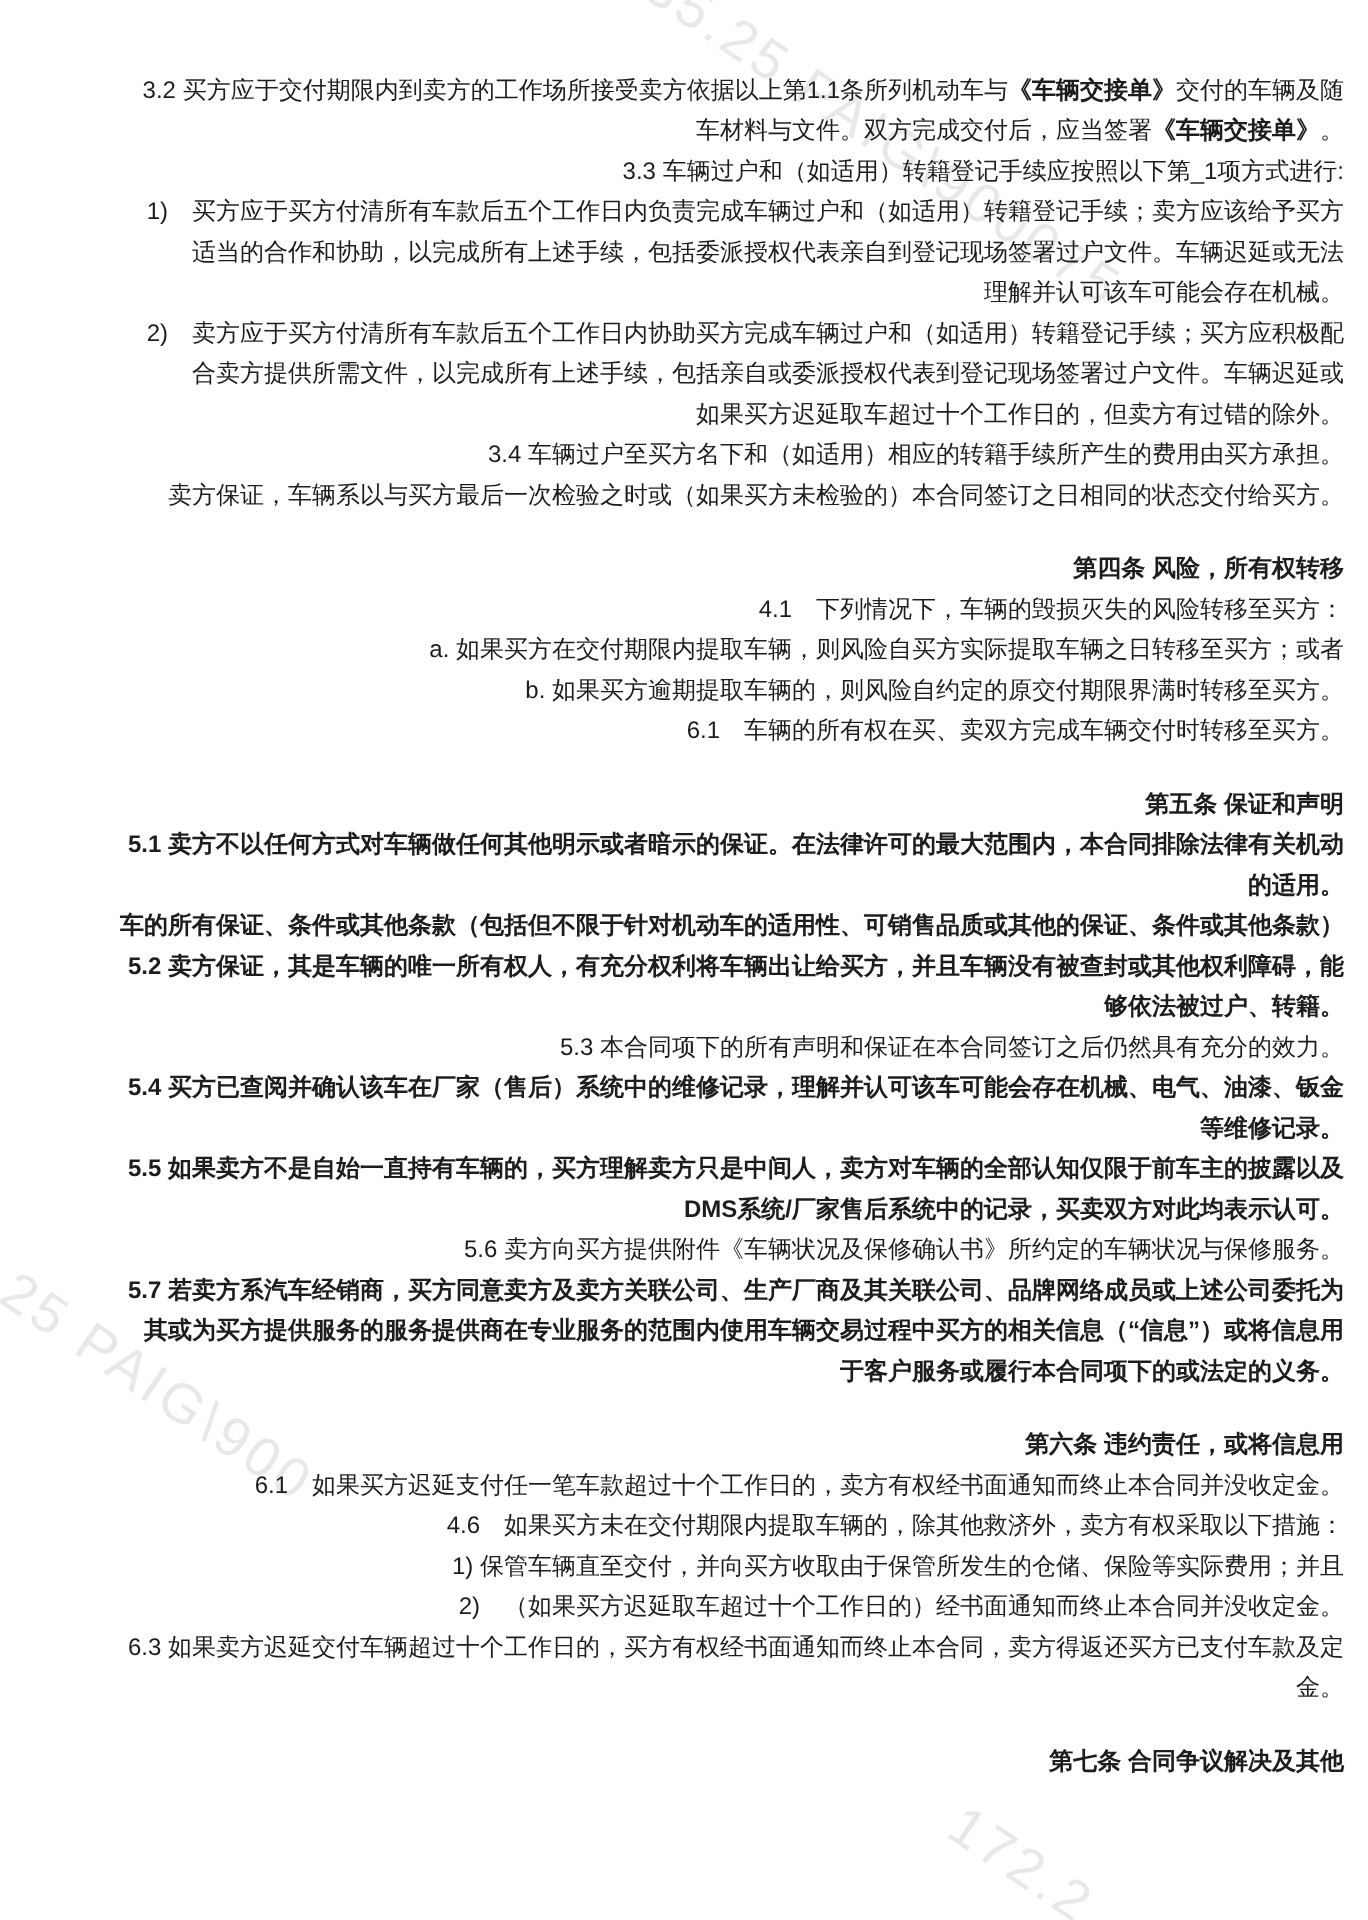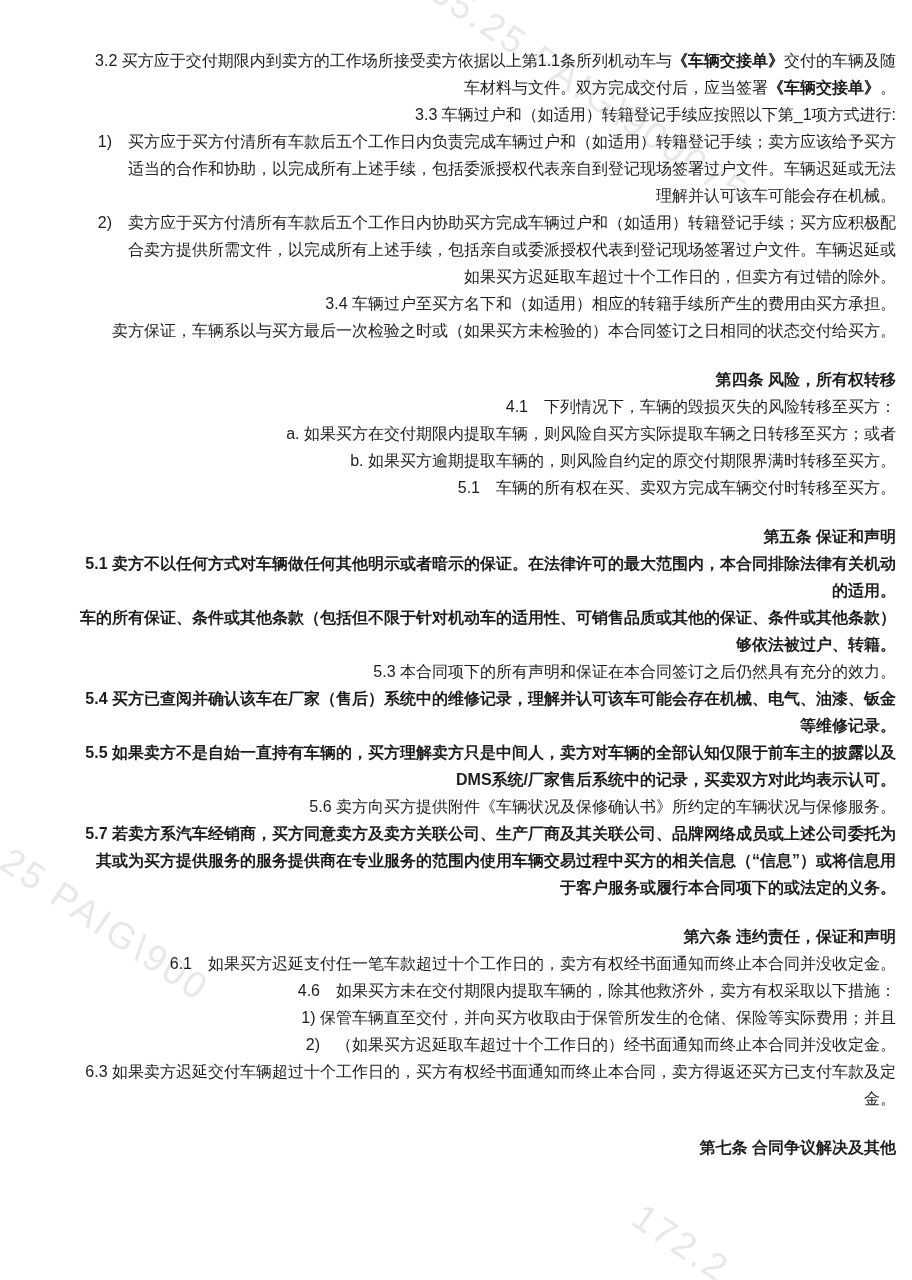--- a/index.html
+++ b/index.html
@@ -66,36 +66,37 @@
       <div class="line ind1"><span>理解并认可该车可能会存在机械。</span></div>
       <div class="line"><span>2)　卖方应于买方付清所有车款后五个工作日内协助买方完成车辆过户和（如适用）转籍登记手续；买方应积极配</span></div>
       <div class="line ind1"><span>合卖方提供所需文件，以完成所有上述手续，包括亲自或委派授权代表到登记现场签署过户文件。车辆迟延或</span></div>
       <div class="line ind1"><span>如果买方迟延取车超过十个工作日的，但卖方有过错的除外。</span></div>
       <div class="line"><span>3.4 车辆过户至买方名下和（如适用）相应的转籍手续所产生的费用由买方承担。</span></div>
       <div class="line ind1"><span>卖方保证，车辆系以与买方最后一次检验之时或（如果买方未检验的）本合同签订之日相同的状态交付给买方。</span></div>
       <div class="line heading"><span class="b">第四条 风险，所有权转移</span></div>
       <div class="line"><span>4.1　下列情况下，车辆的毁损灭失的风险转移至买方：</span></div>
       <div class="line ind1"><span>a. 如果买方在交付期限内提取车辆，则风险自买方实际提取车辆之日转移至买方；或者</span></div>
       <div class="line ind1"><span>b. 如果买方逾期提取车辆的，则风险自约定的原交付期限界满时转移至买方。</span></div>
-      <div class="line"><span>5.1　车辆的所有权在买、卖双方完成车辆交付时转移至买方。</span></div>
+      <div class="line"><span>6.1　车辆的所有权在买、卖双方完成车辆交付时转移至买方。</span></div>
       <div class="line heading"><span class="b">第五条 保证和声明</span></div>
       <div class="line"><span class="b">5.1 卖方不以任何方式对车辆做任何其他明示或者暗示的保证。在法律许可的最大范围内，本合同排除法律有关机动</span></div>
       <div class="line"><span class="b">的适用。</span></div>
       <div class="line"><span class="b">车的所有保证、条件或其他条款（包括但不限于针对机动车的适用性、可销售品质或其他的保证、条件或其他条款）</span></div>
+      <div class="line"><span class="b">5.2 卖方保证，其是车辆的唯一所有权人，有充分权利将车辆出让给买方，并且车辆没有被查封或其他权利障碍，能</span></div>
       <div class="line"><span class="b">够依法被过户、转籍。</span></div>
       <div class="line"><span>5.3 本合同项下的所有声明和保证在本合同签订之后仍然具有充分的效力。</span></div>
       <div class="line"><span class="b">5.4 买方已查阅并确认该车在厂家（售后）系统中的维修记录，理解并认可该车可能会存在机械、电气、油漆、钣金</span></div>
       <div class="line"><span class="b">等维修记录。</span></div>
       <div class="line"><span class="b">5.5 如果卖方不是自始一直持有车辆的，买方理解卖方只是中间人，卖方对车辆的全部认知仅限于前车主的披露以及</span></div>
       <div class="line ind1"><span class="b">DMS系统/厂家售后系统中的记录，买卖双方对此均表示认可。</span></div>
       <div class="line"><span>5.6 卖方向买方提供附件《车辆状况及保修确认书》所约定的车辆状况与保修服务。</span></div>
       <div class="line"><span class="b">5.7 若卖方系汽车经销商，买方同意卖方及卖方关联公司、生产厂商及其关联公司、品牌网络成员或上述公司委托为</span></div>
       <div class="line"><span class="b">其或为买方提供服务的服务提供商在专业服务的范围内使用车辆交易过程中买方的相关信息（“信息”）或将信息用</span></div>
       <div class="line"><span class="b">于客户服务或履行本合同项下的或法定的义务。</span></div>
-      <div class="line heading"><span class="b">第六条 违约责任，保证和声明</span></div>
+      <div class="line heading"><span class="b">第六条 违约责任，或将信息用</span></div>
       <div class="line"><span>6.1　如果买方迟延支付任一笔车款超过十个工作日的，卖方有权经书面通知而终止本合同并没收定金。</span></div>
       <div class="line"><span>4.6　如果买方未在交付期限内提取车辆的，除其他救济外，卖方有权采取以下措施：</span></div>
       <div class="line"><span>1) 保管车辆直至交付，并向买方收取由于保管所发生的仓储、保险等实际费用；并且</span></div>
       <div class="line"><span>2)　（如果买方迟延取车超过十个工作日的）经书面通知而终止本合同并没收定金。</span></div>
       <div class="line"><span>6.3 如果卖方迟延交付车辆超过十个工作日的，买方有权经书面通知而终止本合同，卖方得返还买方已支付车款及定</span></div>
       <div class="line"><span>金。</span></div>
       <div class="line heading"><span class="b">第七条 合同争议解决及其他</span></div>
     </div>
 </div>
 

